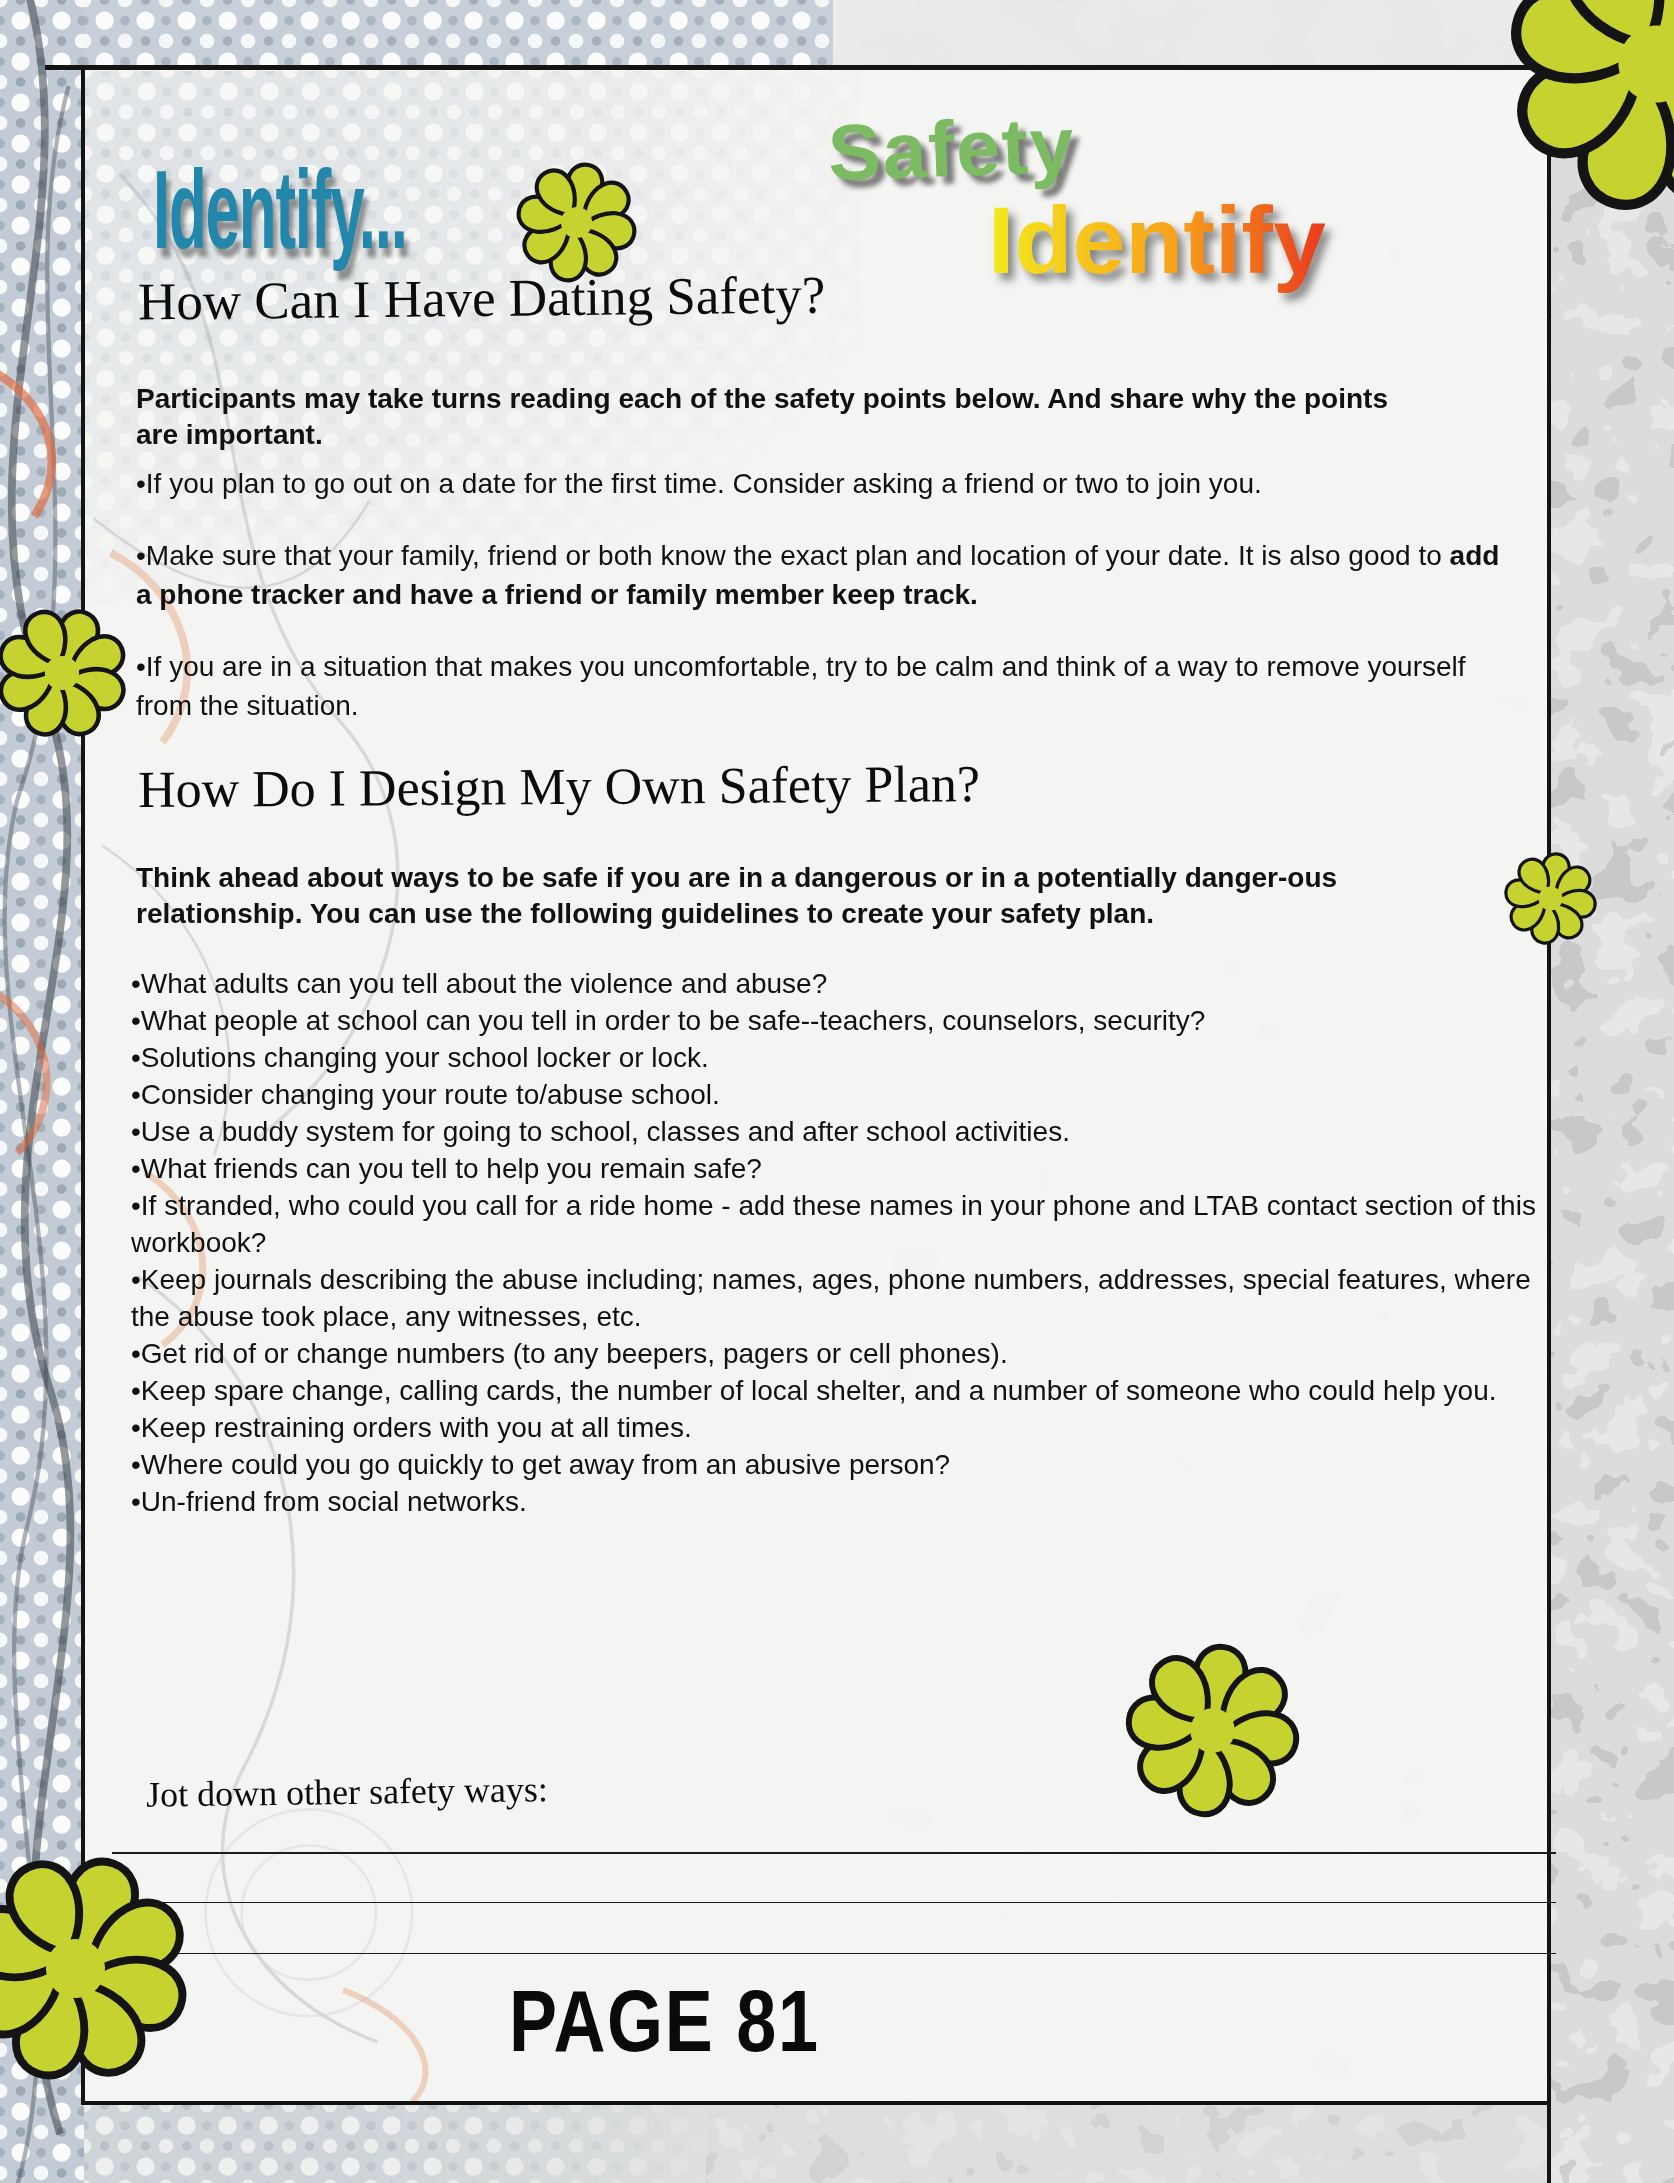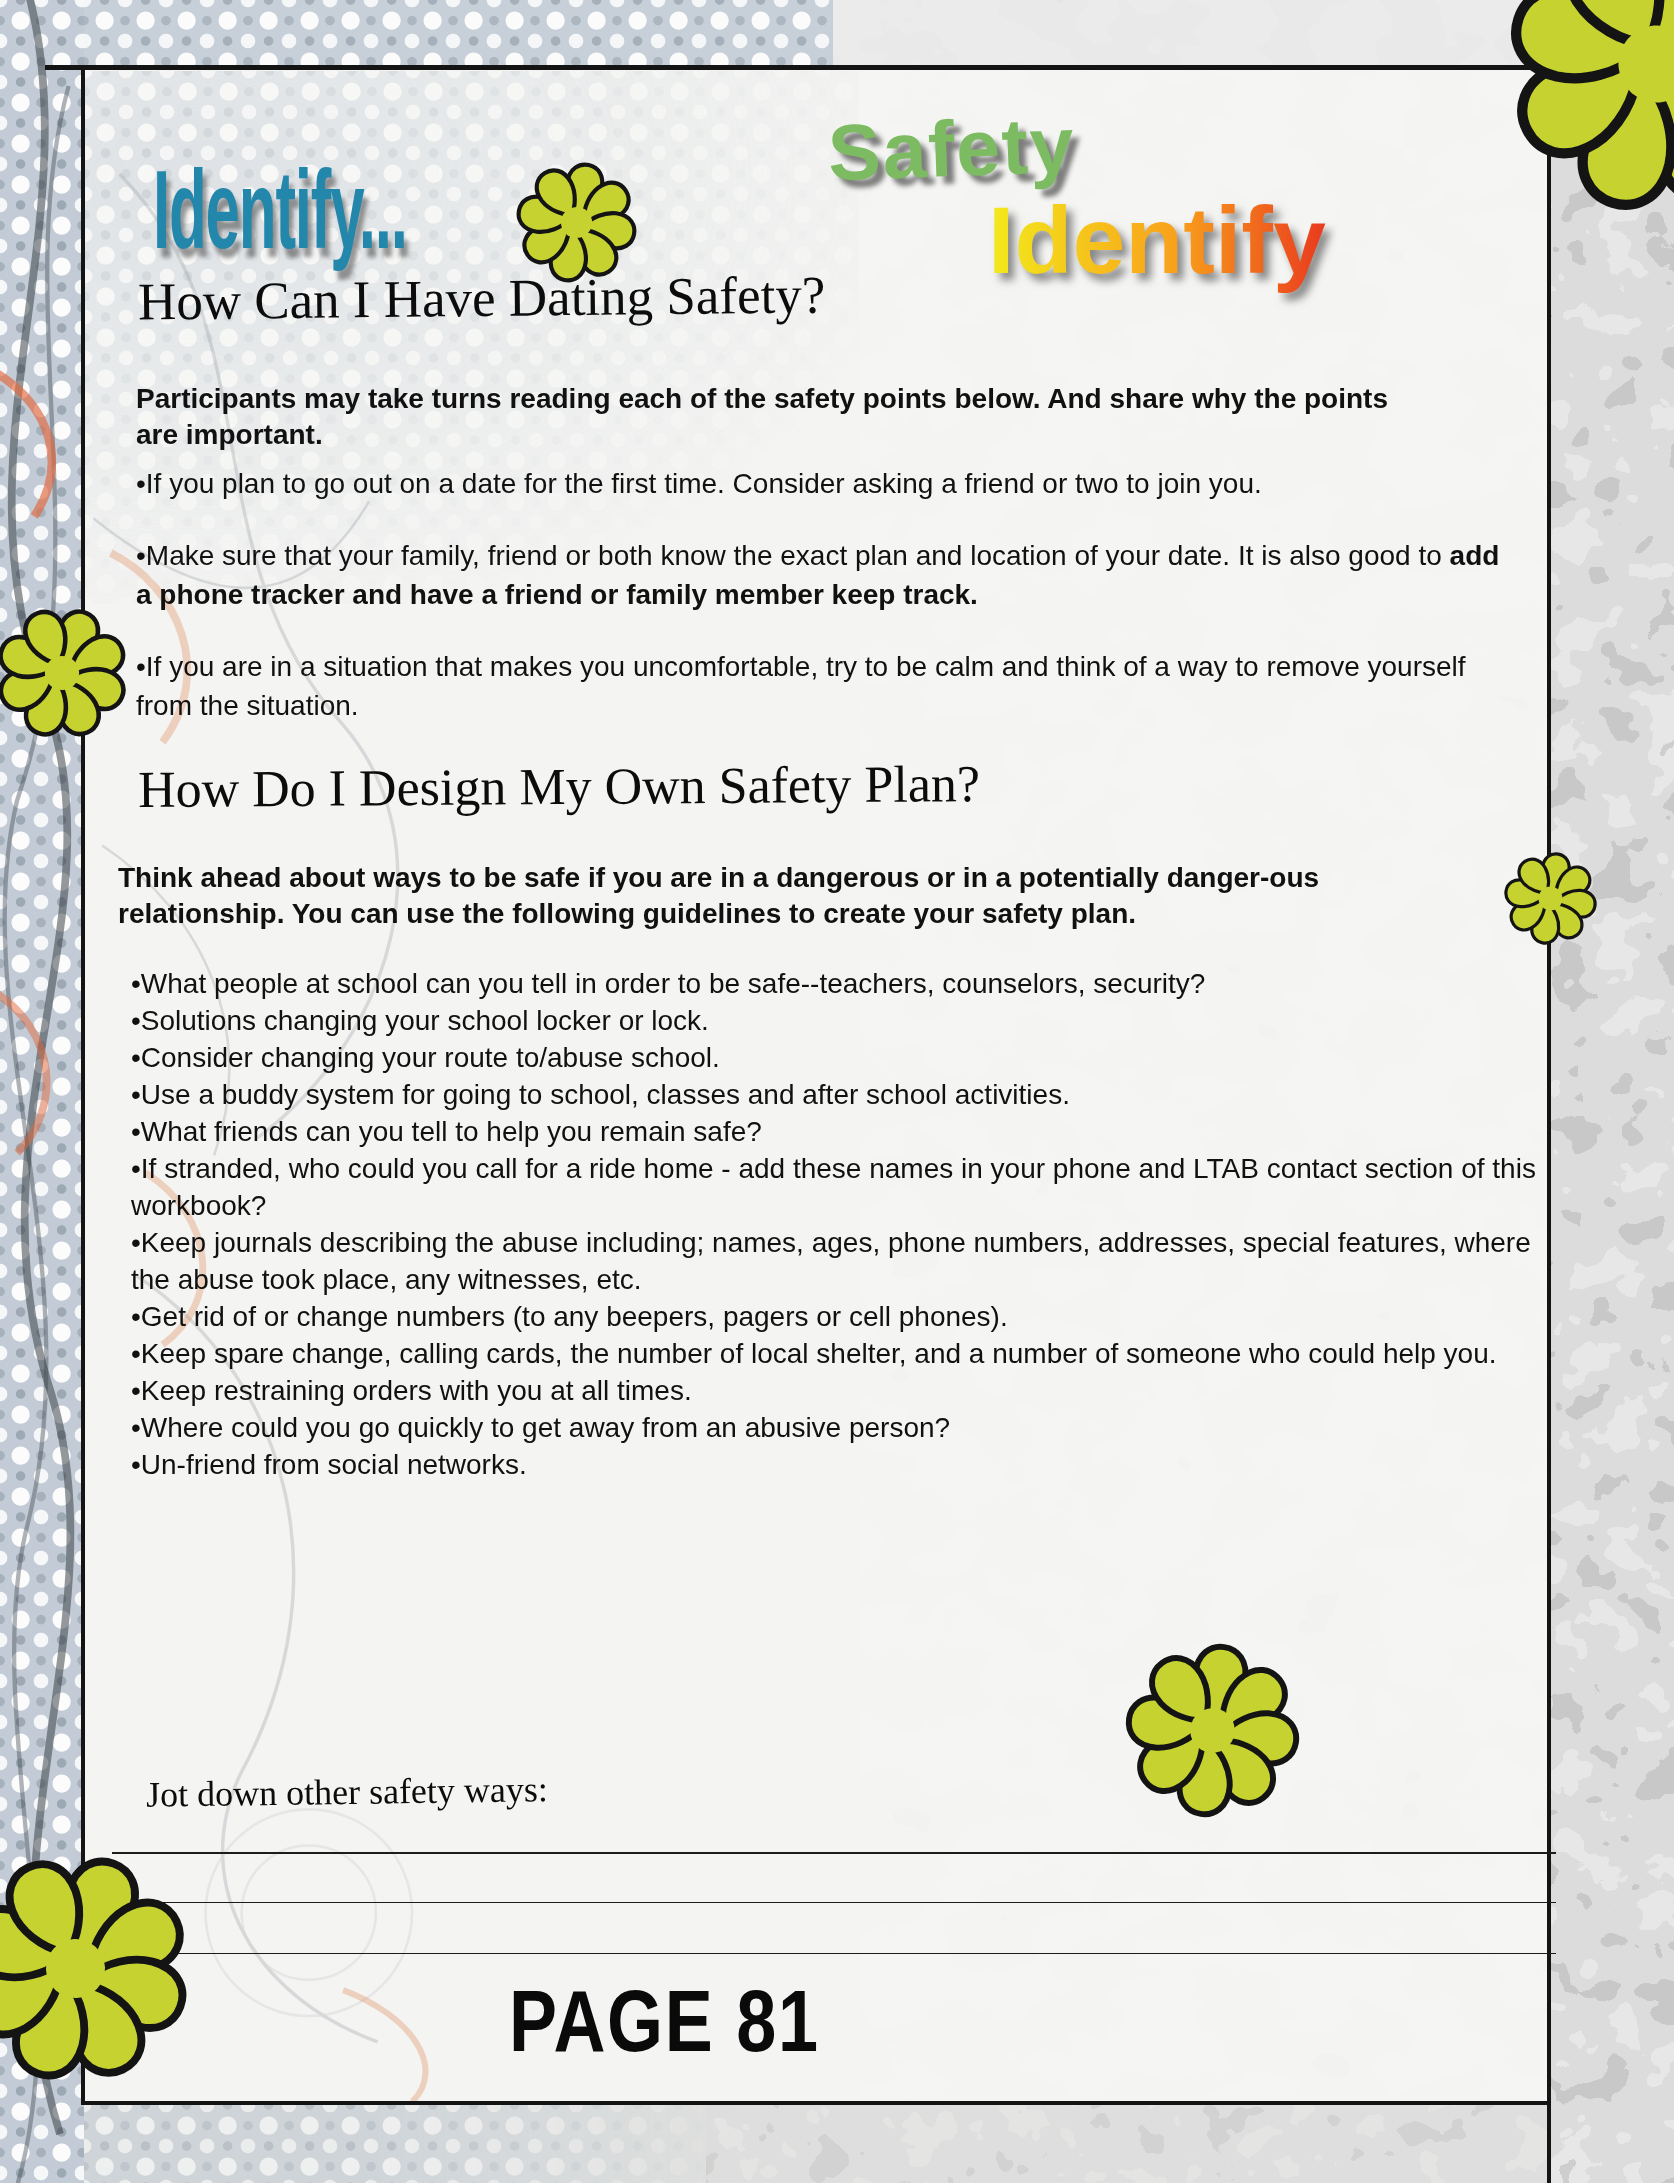--- a/index.html
+++ b/index.html
@@ -58,21 +58,21 @@
   .logo-solutions{
     left:988px;top:186px;font-size:95px;font-weight:900;white-space:nowrap;letter-spacing:0px;
     background:linear-gradient(90deg,var(--gradient-start,#f2ea1c) 0%,var(--gradient-mid,#f9a21b) 55%,var(--gradient-end,#e93a1e) 100%);
     -webkit-background-clip:text;background-clip:text;color:transparent;
     filter:drop-shadow(6.9px 7.7px 4.3px rgba(40,40,40,.55));
   }
   .hand{font-family:cursive;color:#0c0c0c;}
   .h1{left:138px;top:268px;font-size:53px;transform:rotate(-.6deg);white-space:nowrap;}
   .h2{left:138px;top:757px;font-size:52px;transform:rotate(-.4deg);white-space:nowrap;}
   .intro{left:136px;top:381px;width:1291px;font-size:28px;font-weight:bold;line-height:36px;}
-  .intro2{left:118px;top:860px;width:1342px;font-size:28px;font-weight:bold;line-height:36px;}
+  .intro2{left:136px;top:860px;width:1342px;font-size:28px;font-weight:bold;line-height:36px;}
   .blist1{left:136px;top:464px;width:1385px;font-size:28px;line-height:39px;}
   .blist1 .item{margin-bottom:33px;}
   .blist2{left:131px;top:965px;width:1418px;font-size:28px;line-height:37px;}
   .jot{left:146px;top:1771px;font-size:36px;transform:rotate(-.8deg);white-space:nowrap;}
   .wline{position:absolute;left:112px;width:1444px;height:0;border-top:1.7px solid #1c1c1c;z-index:3;}
   .wline.first{border-top-width:2.6px;}
   .page-label{
     left:509px;top:1972px;font-size:72px;font-weight:900;letter-spacing:1.7px;color:#0a0a0a;
     transform:scaleY(1.2);transform-origin:left top;white-space:nowrap;
   }
@@ -187,20 +187,21 @@
   <div class="abs intro">Participants may take turns reading each of the safety points below. And share why the points are important.</div>
   <div class="abs blist1">
     <div class="item"><span>•If you plan to go out on a date for the first time. Consider asking a friend or two to join you.</span><span class="bold-run"></span></div>
     <div class="item"><span>•Make sure that your family, friend or both know the exact plan and location of your date. It is also good to </span><span class="bold-run">add a phone tracker and have a friend or family member keep track.</span></div>
     <div class="item"><span>•If you are in a situation that makes you uncomfortable, try to be calm and think of a way to remove yourself from the situation.</span><span class="bold-run"></span></div>
   </div>
 
   <div class="abs hand h2">How Do I Design My Own Safety Plan?</div>
   <div class="abs intro2">Think ahead about ways to be safe if you are in a dangerous or in a potentially danger-ous relationship. You can use the following guidelines to create your safety plan.</div>
   <div class="abs blist2">
+    <div>•What adults can you tell about the violence and abuse?</div>
     <div>•What people at school can you tell in order to be safe--teachers, counselors, security?</div>
     <div>•Solutions changing your school locker or lock.</div>
     <div>•Consider changing your route to/abuse school.</div>
     <div>•Use a buddy system for going to school, classes and after school activities.</div>
     <div>•What friends can you tell to help you remain safe?</div>
     <div>•If stranded, who could you call for a ride home - add these names in your phone and LTAB contact section of this workbook?</div>
     <div>•Keep journals describing the abuse including; names, ages, phone numbers, addresses, special features, where the abuse took place, any witnesses, etc.</div>
     <div>•Get rid of or change numbers (to any beepers, pagers or cell phones).</div>
     <div>•Keep spare change, calling cards, the number of local shelter, and a number of someone who could help you.</div>
     <div>•Keep restraining orders with you at all times.</div>

